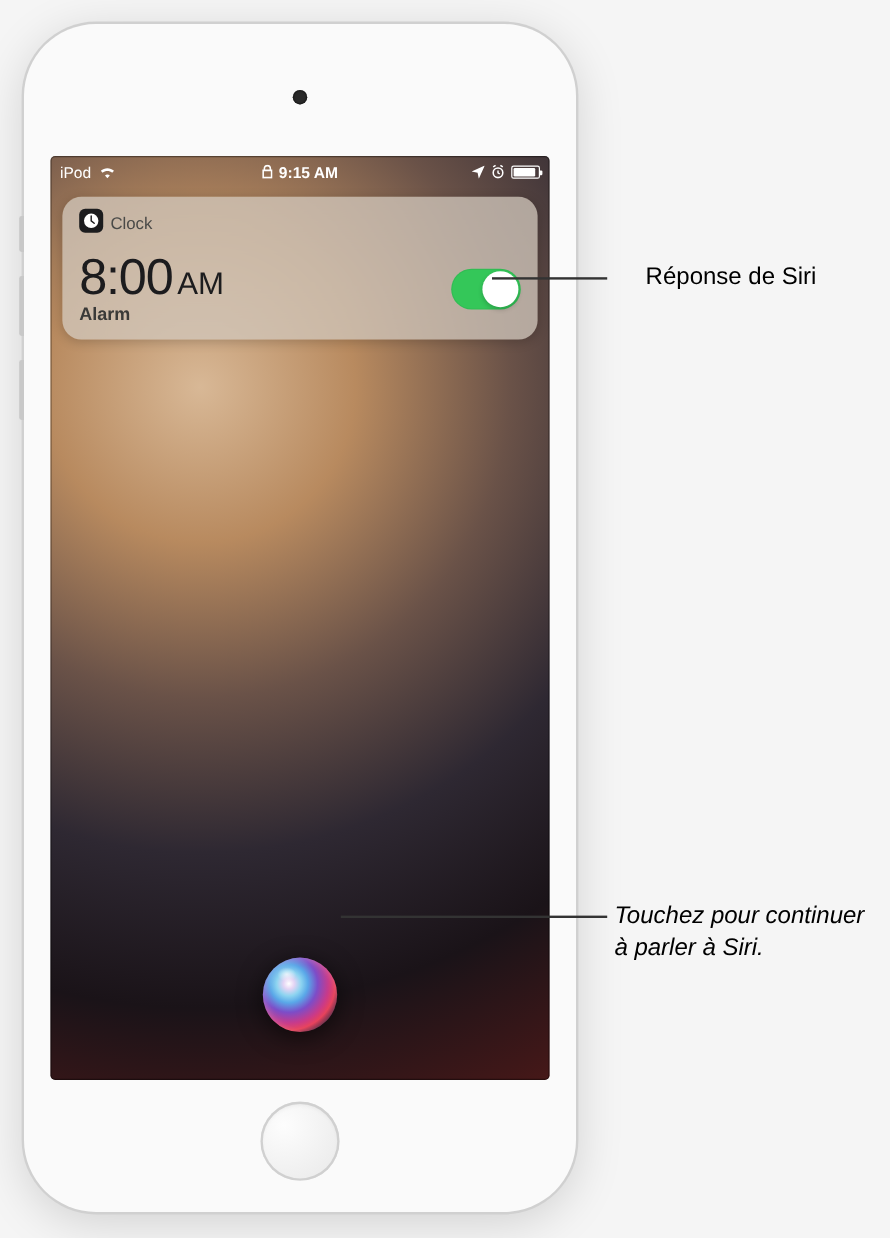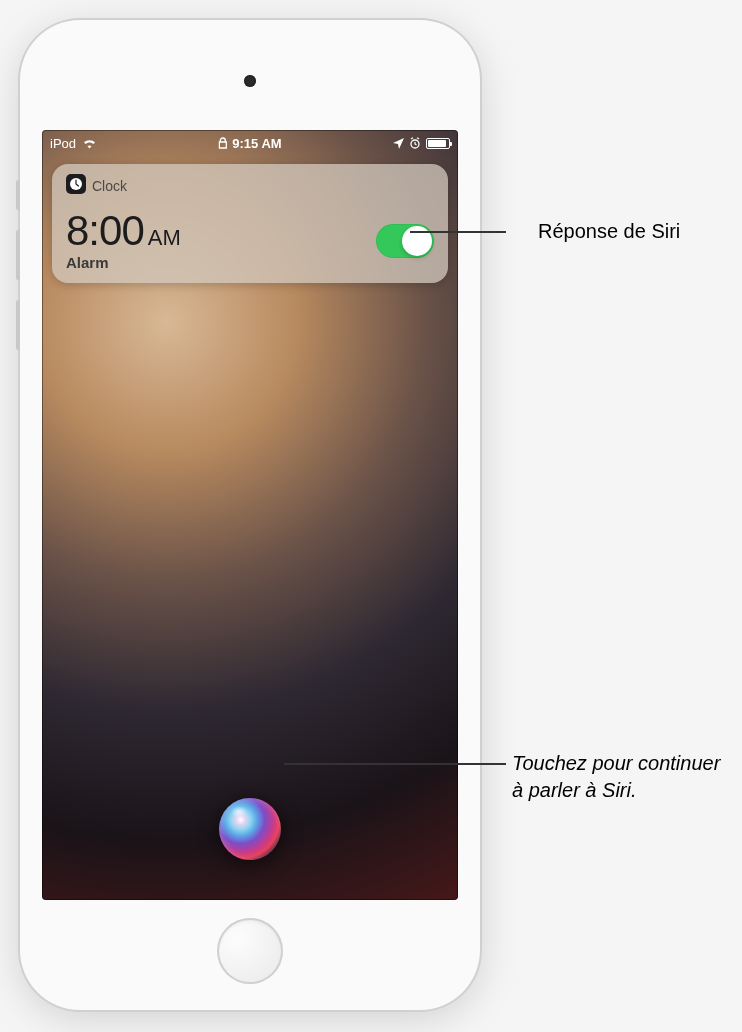--- a/index.html
+++ b/index.html
@@ -143,21 +143,21 @@
     .notif-text { flex: 1; }
     .notif-time {
       font-size: 42px;
       font-weight: 300;
       letter-spacing: -1px;
       line-height: 1;
       display: flex;
       align-items: baseline;
     }
     .notif-time-ampm {
-      font-size: 22px;
+      font-size: 26px;
       font-weight: 400;
       margin-left: 4px;
       letter-spacing: 0;
     }
     .notif-sub {
       font-size: 15px;
       color: #3a3a38;
       margin-top: 2px;
       font-weight: bold;
     }

